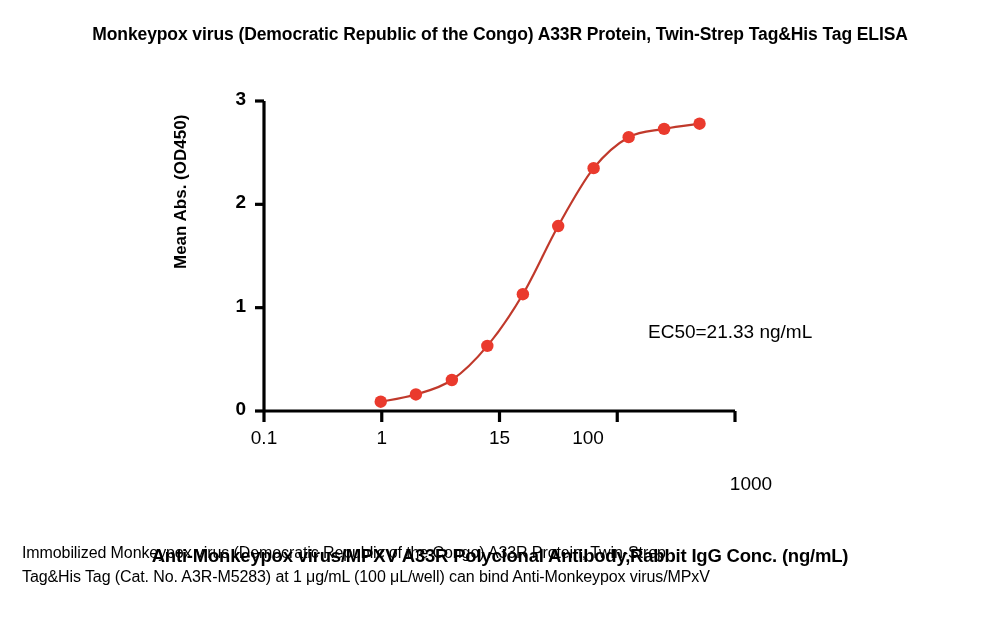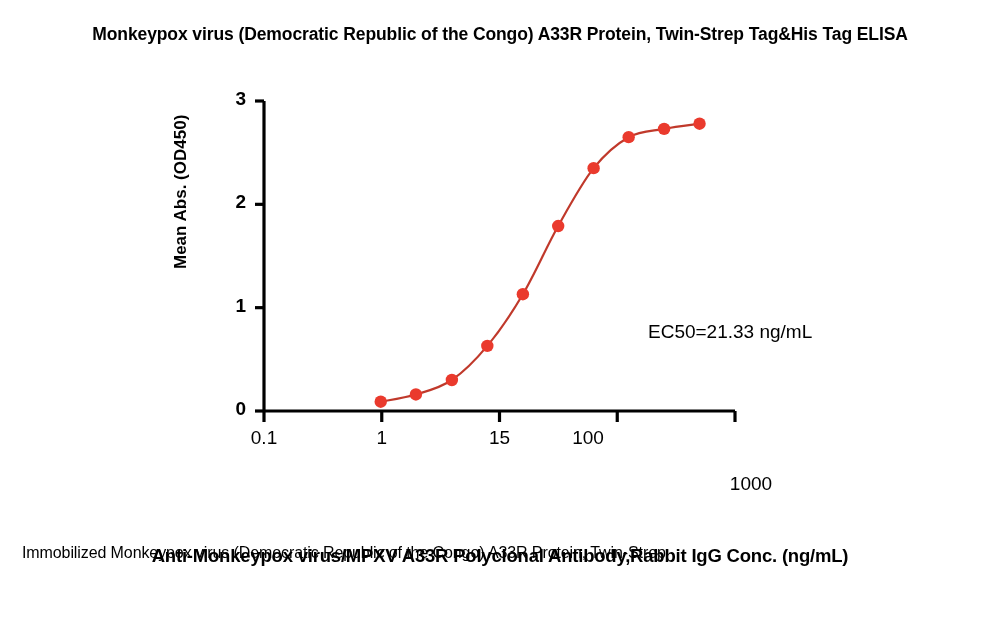--- a/index.html
+++ b/index.html
@@ -178,15 +178,16 @@
         <div class="xtick-label" style="left: 706px; top: 345px; margin-top: 46px;">1000</div>
       </div>
 
     <div class="annotation">EC50=21.33 ng/mL</div>
 
     <div class="xlabel">Anti-Monkeypox virus/MPXV A33R Polyclonal Antibody,Rabbit IgG Conc. (ng/mL)</div>
   </div>
 
   <div class="caption">
     <span class="caption-line">Immobilized Monkeypox virus (Democratic Republic of the Congo) A33R Protein, Twin-Strep</span>
+    <span class="caption-line">Tag&amp;His Tag (Cat. No. A3R-M5283) at 1 μg/mL (100 μL/well) can bind Anti-Monkeypox virus/MPxV</span>
   </div>
 
 </div>
 
 </body></html>

